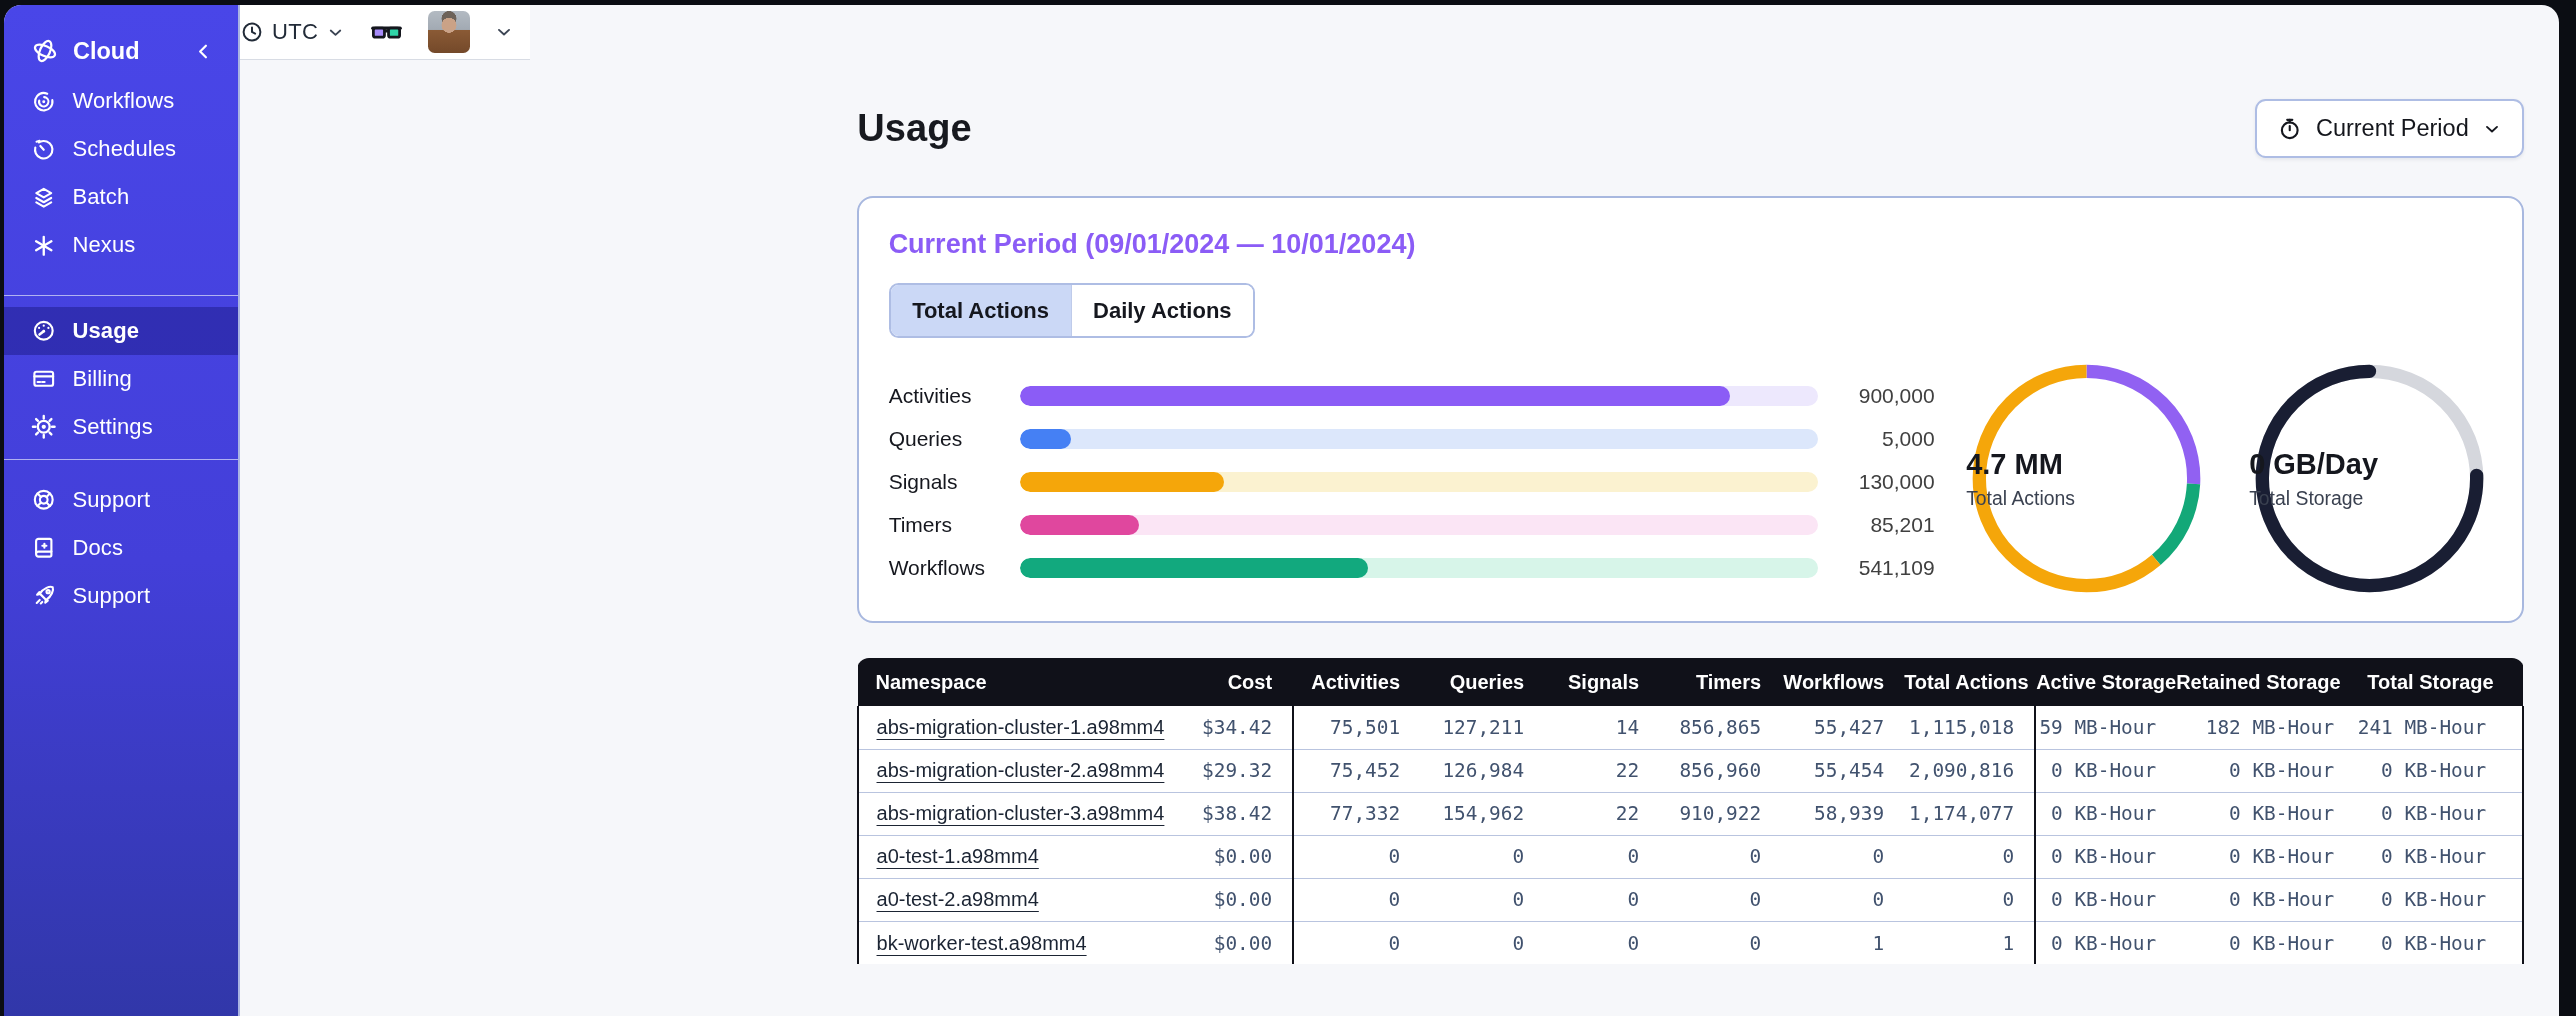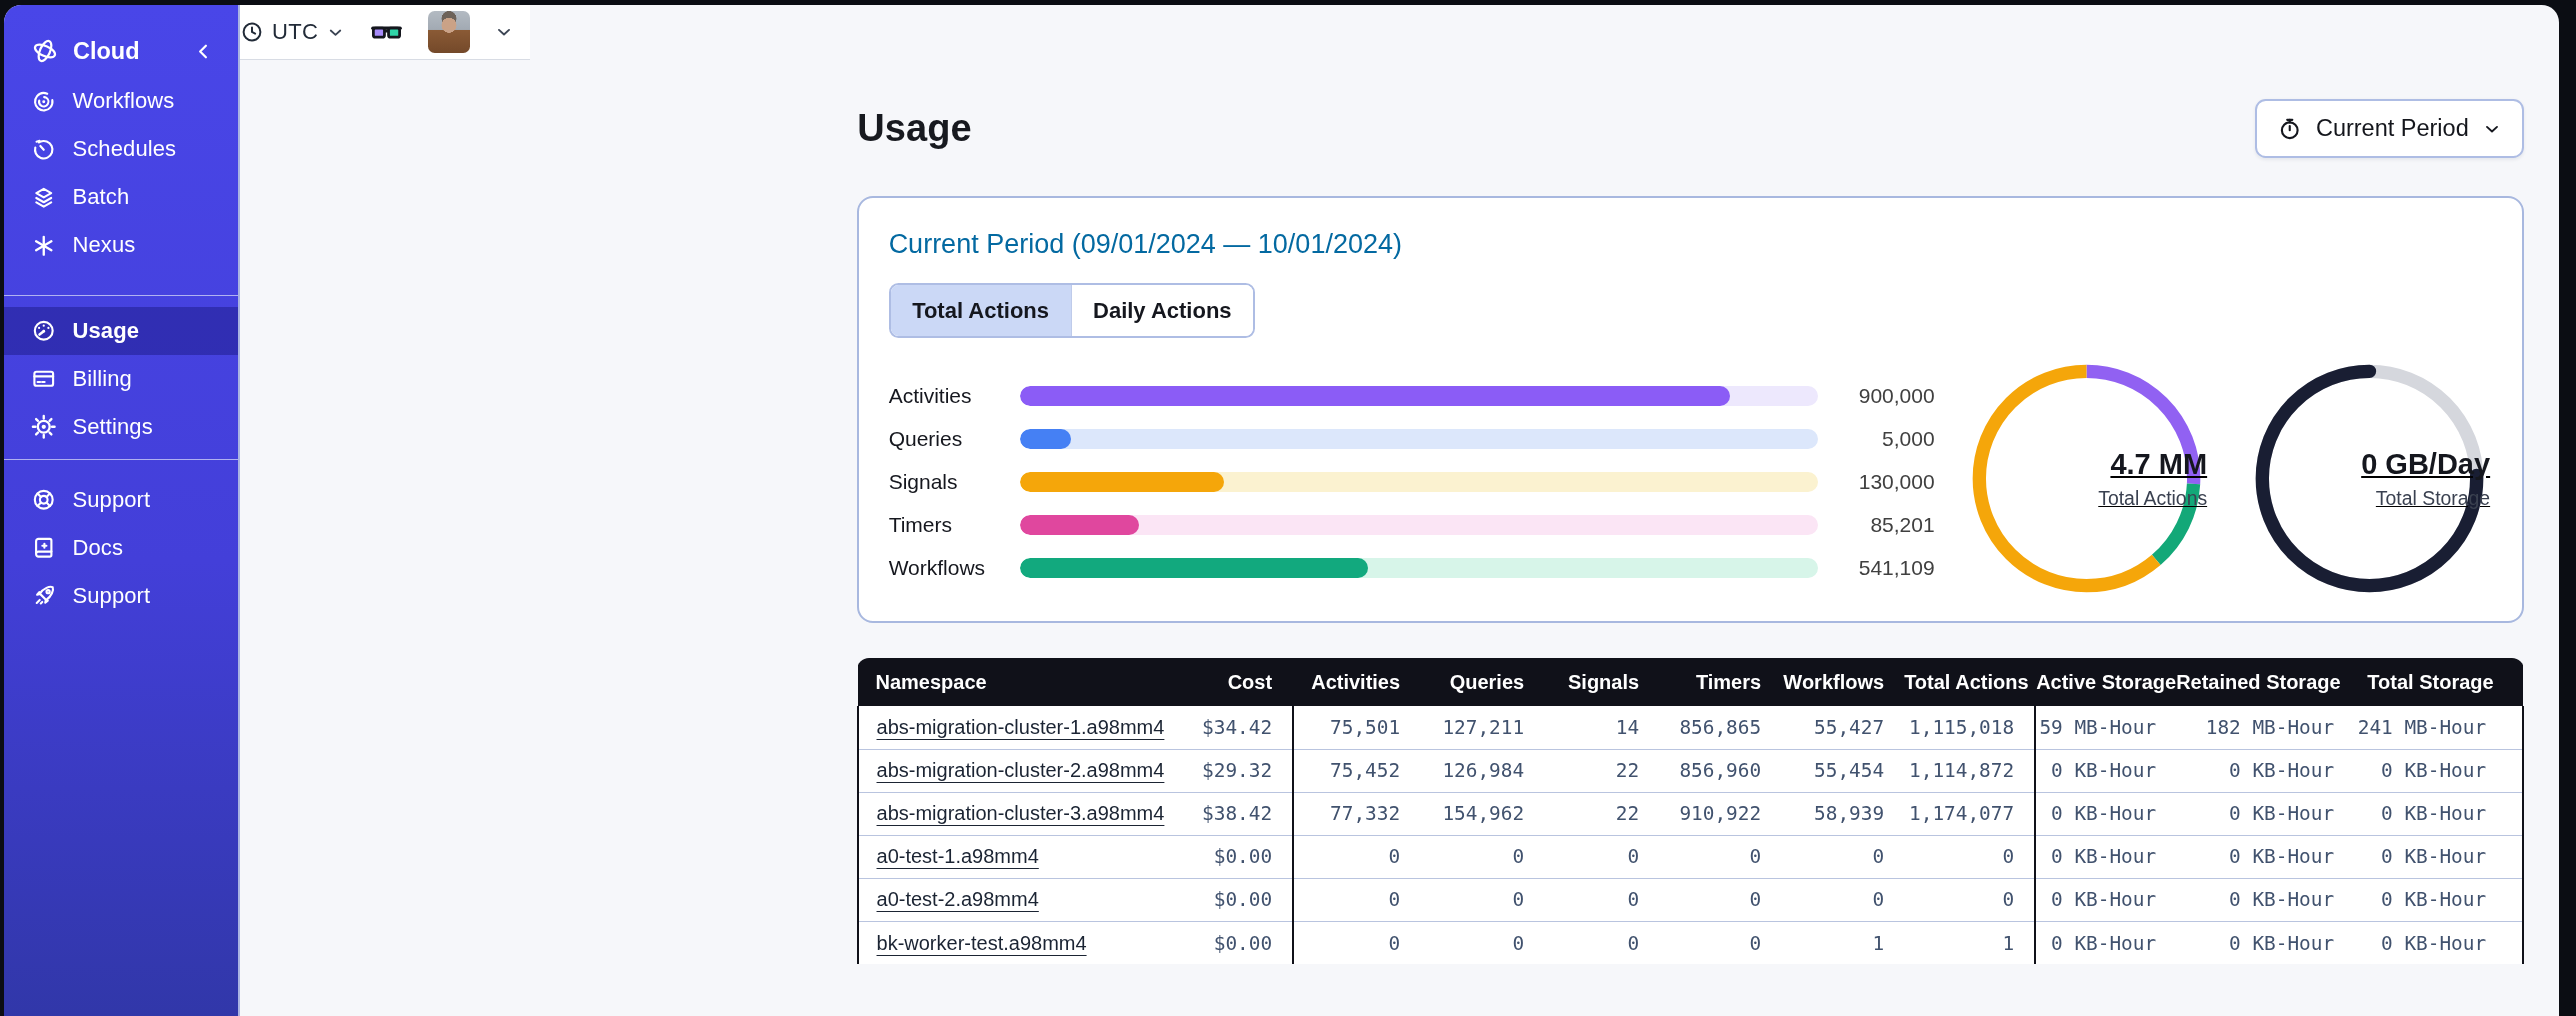--- a/index.html
+++ b/index.html
@@ -40,42 +40,42 @@
   .content { flex:1; padding:0 300px 0 327px; position:relative; }
   .page-head { display:flex; align-items:center; justify-content:space-between; margin-top:94px; }
   h1.page-title { font-size:38px; font-weight:700; color:#17191f; letter-spacing:0.1px; }
   .period-btn { display:inline-flex; align-items:center; gap:13.4px; height:59px; padding:0 20px;
                 background:#fff; border:2px solid #aebde4; border-radius:10.7px; cursor:pointer;
                 box-shadow:0 1.3px 3.4px rgba(20,30,60,.07); color:#14161c; }
   .period-btn .lbl { font-size:23.5px; font-weight:500; }
 
   .card { margin-top:38px; background:#fff; border:2px solid #a8b8df; border-radius:16px;
           height:427px; padding:31px 29.5px; position:relative; }
-  .card-title { font-size:27px; font-weight:400; color:#0369a1; }
+  .card-title { font-size:27px; font-weight:700; color:#8b5cf6; }
   .tabs { display:inline-flex; border:2px solid #aebde4; border-radius:9.4px; overflow:hidden;
           margin-top:23px; background:#fff; }
   .tab { height:51px; display:flex; align-items:center; padding:0 21.5px; font-size:22px;
          font-weight:600; color:#15171e; cursor:pointer; background:#fff; }
   .tab.active { background:#cbd8f6; }
   .tab + .tab { border-left:1.3px solid #bfcbea; }
 
   
   .bars { margin-top:36px; width:1046px; }
   .bar-row { display:flex; align-items:center; height:43px; }
   .bar-row .blabel { width:131px; font-size:21px; color:#15171e; }
   .bar-track { flex:1; height:20px; border-radius:10px; position:relative; overflow:hidden; }
   .bar-fill { position:absolute; left:0; top:0; height:100%; border-radius:10px; }
   .bar-val { width:117px; text-align:right; font-size:21px; color:#404040; }
 
   
   .donuts { position:absolute; top:160px; right:32px; display:flex; gap:42px; }
   .donut { width:241px; height:241px; position:relative; }
   .donut svg { width:100%; height:100%; }
   .donut-center { position:absolute; inset:0; display:flex; flex-direction:column;
-                  align-items:flex-end; justify-content:center; text-align:center;text-decoration:underline; }
+                  align-items:flex-start; justify-content:center; text-align:center; }
   .donut-center .big { font-size:29px; font-weight:700; color:#15171e; }
   .donut-center .sub { font-size:19.4px; color:#3a4150; margin-top:6.7px; }
 
   
   .tablewrap { margin-top:35px; border-radius:12px 12px 0 0; overflow:hidden; }
   table { width:100%; border-collapse:collapse; table-layout:fixed; }
   thead th { background:#101119; color:#fff; font-size:20px; font-weight:700;
              height:48px; padding:0 20px 0 0; text-align:right; white-space:nowrap; }
   thead th.left { text-align:left; padding:0 0 0 17.4px; }
   tbody td { background:#fff; height:43px; font-family:"DejaVu Sans Mono", monospace;
@@ -395,21 +395,21 @@
                 <td>241 MB-Hour</td>
               </tr>
               <tr>
                 <td class="left"><a class="ns-link">abs-migration-cluster-2.a98mm4</a></td>
                 <td>$29.32</td>
                 <td class=" grp">75,452</td>
                 <td>126,984</td>
                 <td>22</td>
                 <td>856,960</td>
                 <td>55,454</td>
-                <td>1,114,872</td>
+                <td>2,090,816</td>
                 <td class=" grp">0 KB-Hour</td>
                 <td>0 KB-Hour</td>
                 <td>0 KB-Hour</td>
               </tr>
               <tr>
                 <td class="left"><a class="ns-link">abs-migration-cluster-3.a98mm4</a></td>
                 <td>$38.42</td>
                 <td class=" grp">77,332</td>
                 <td>154,962</td>
                 <td>22</td>

